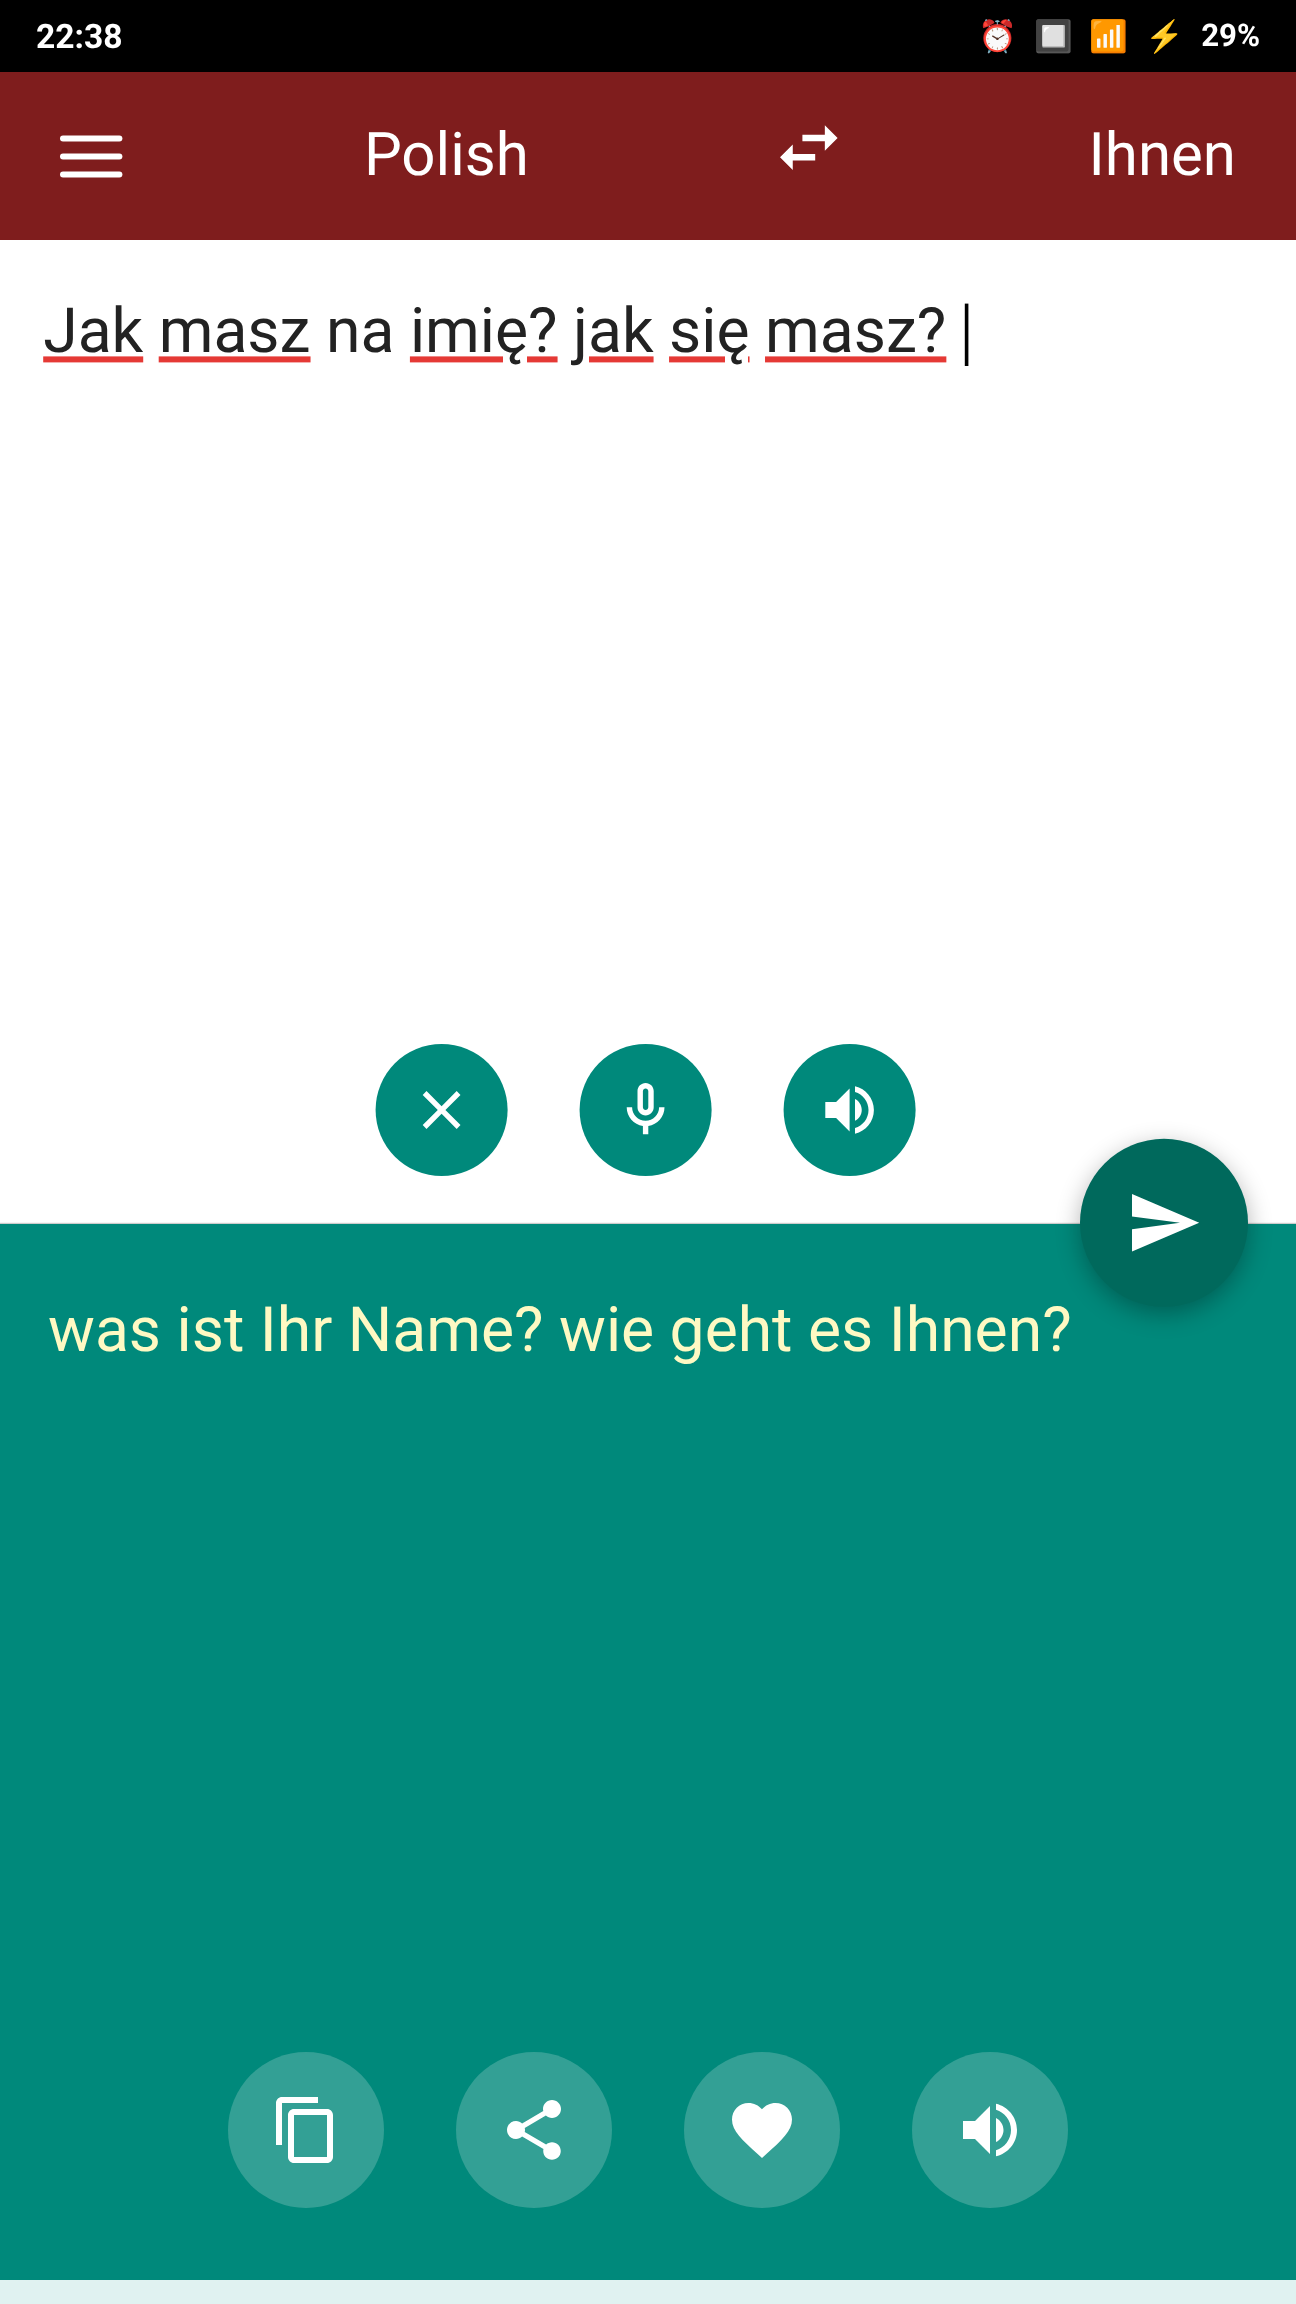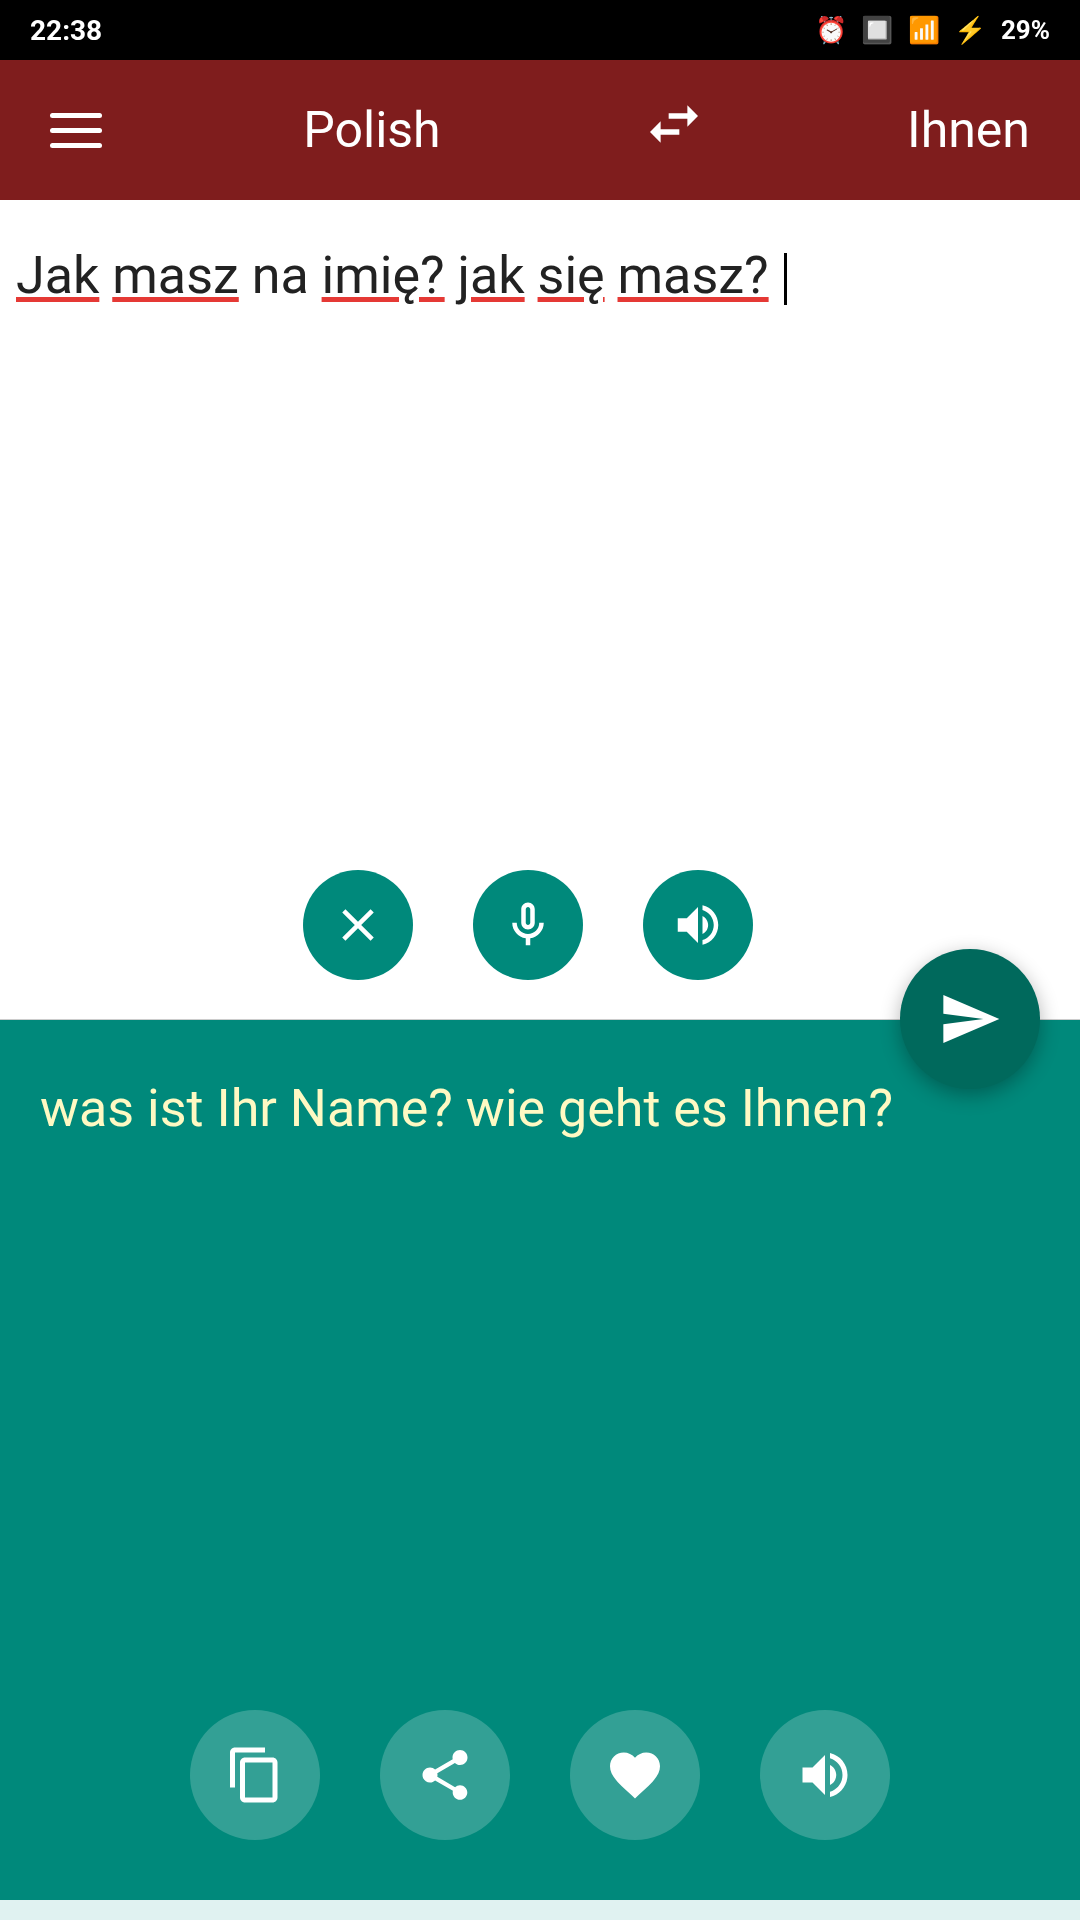--- a/index.html
+++ b/index.html
@@ -67,21 +67,21 @@
     .header-swap {
       font-size: 54px;
       color: white;
       cursor: pointer;
     }
 
     
     .input-section {
       background: white;
       margin: 0;
-      padding: 40px 40px 30px 16px;
+      padding: 40px 40px 30px 36px;
       min-height: 820px;
       position: relative;
       border-bottom: 1px solid #ccc;
     }
     .input-text {
       font-size: 52px;
       color: #222;
       line-height: 1.4;
       min-height: 600px;
     }

